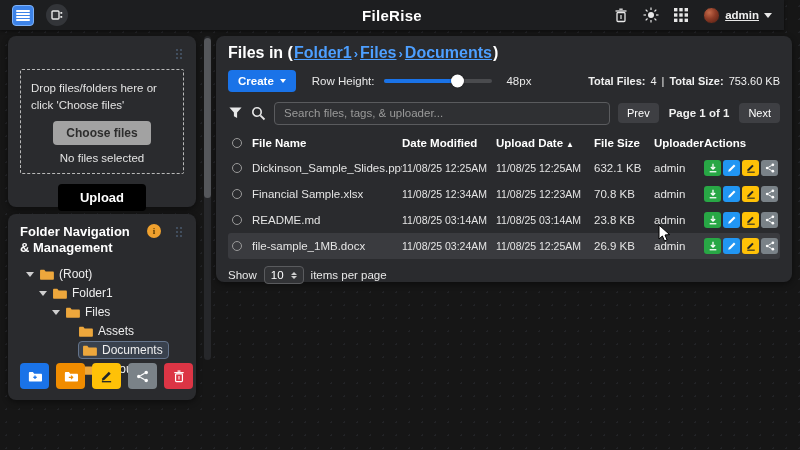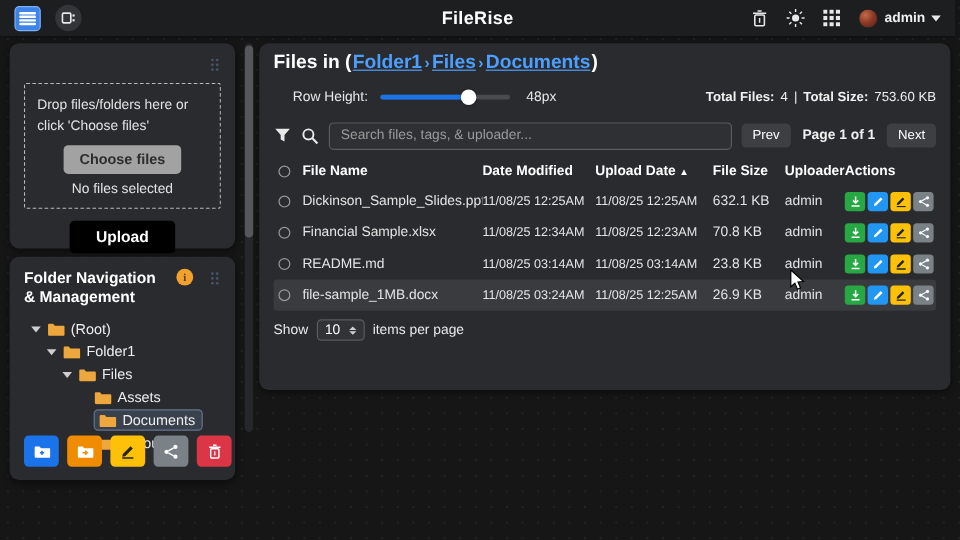--- a/index.html
+++ b/index.html
@@ -6,23 +6,23 @@
   html,body { background:#0d0d0d; }
   .app {
     position:relative; width:800px; height:450px; overflow:hidden;
     font-family:"Liberation Sans","DejaVu Sans",sans-serif;
     color:#e8e8e8; background-color:#161616;
     background-image: radial-gradient(#222326 1px, transparent 1px);
     background-size:13px 13px;
   }
   
   .topbar {
-    position:absolute; top:0; left:0; right:4px; height:30px;
+    position:absolute; top:0; left:0; right:16px; height:30px;
     background:#1d1e20; display:flex; align-items:center;
-    padding:0 12px; box-shadow:0 1px 3px rgba(0,0,0,.5);
+    padding:0 12px; box-shadow:0 1px 3px rgba(0,0,0,.5);text-decoration:underline;
   }
   .logo-box {
     width:22px; height:21px; border-radius:4px; background:#3d83e8;
     border:1px solid #7db1f7; display:flex; flex-direction:column;
     justify-content:space-evenly; padding:3px 3px;
   }
   .logo-box i { display:block; height:2px; background:#fff; border-radius:1px; }
   .circle-btn {
     width:22px; height:22px; border-radius:50%; background:#333539;
     display:flex; align-items:center; justify-content:center; margin-left:12px;
@@ -43,21 +43,21 @@
     width:0; height:0; border-left:4px solid transparent; border-right:4px solid transparent;
     border-top:5px solid #e8e8e8;
   }
   
   .panel {
     position:absolute; background:#2a2b2e; border-radius:8px;
     box-shadow:0 2px 6px rgba(0,0,0,.45);
   }
   .panel-upload { left:8px; top:36px; width:188px; height:171px; padding:10px 12px; }
   .panel-folders { left:8px; top:214px; width:188px; height:186px; padding:10px 12px; }
-  .panel-main { left:216px; top:36px; width:576px; height:289px; padding:8px 12px; }
+  .panel-main { left:216px; top:36px; width:576px; height:246px; padding:8px 12px; }
   .panel-title { font-size:13px; font-weight:bold; color:#fff; line-height:1.25; }
   .panel-head { display:flex; align-items:flex-start; }
   .drag-dots { margin-left:auto; opacity:.35; margin-top:2px; }
   
   .dropzone {
     margin-top:9px; border:1px dashed #b9b9b9; border-radius:2px;
     padding:10px 8px 9px; text-align:center;
   }
   .dropzone-text { font-size:11.5px; color:#e3e3e3; text-align:left; line-height:1.45; padding-left:2px; }
   .choose-btn {
@@ -366,20 +366,24 @@
       <span>Files in (</span>
         <span class="crumb">Folder1</span>
         <span class="crumb-sep">›</span>
         <span class="crumb">Files</span>
         <span class="crumb-sep">›</span>
         <span class="crumb">Documents</span>
         <span>)</span>
     </div>
 
     <div class="toolbar">
+      <button class="create-btn">
+        <span>Create</span>
+        <span class="create-caret"></span>
+      </button>
       <span class="rowheight-label">Row Height:</span>
       <div class="slider">
         <div class="slider-fill"></div>
         <div class="slider-thumb"></div>
       </div>
       <span class="rowheight-value">48px</span>
       <div class="totals">
         <b>Total Files:</b>
           <span>4</span>
         <span>|</span>

